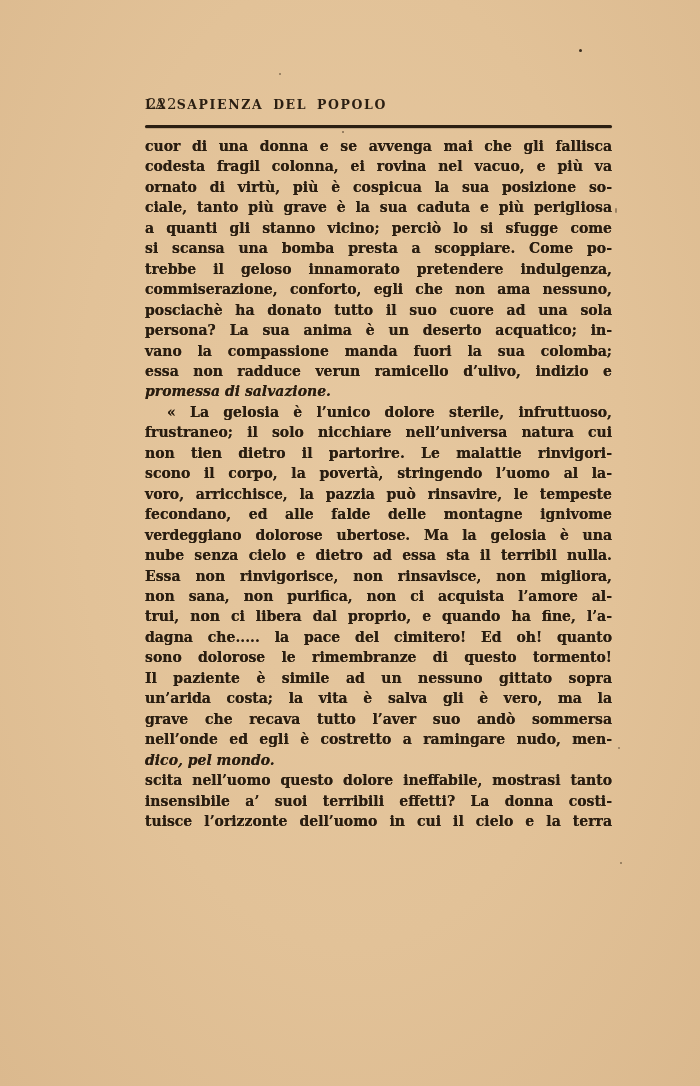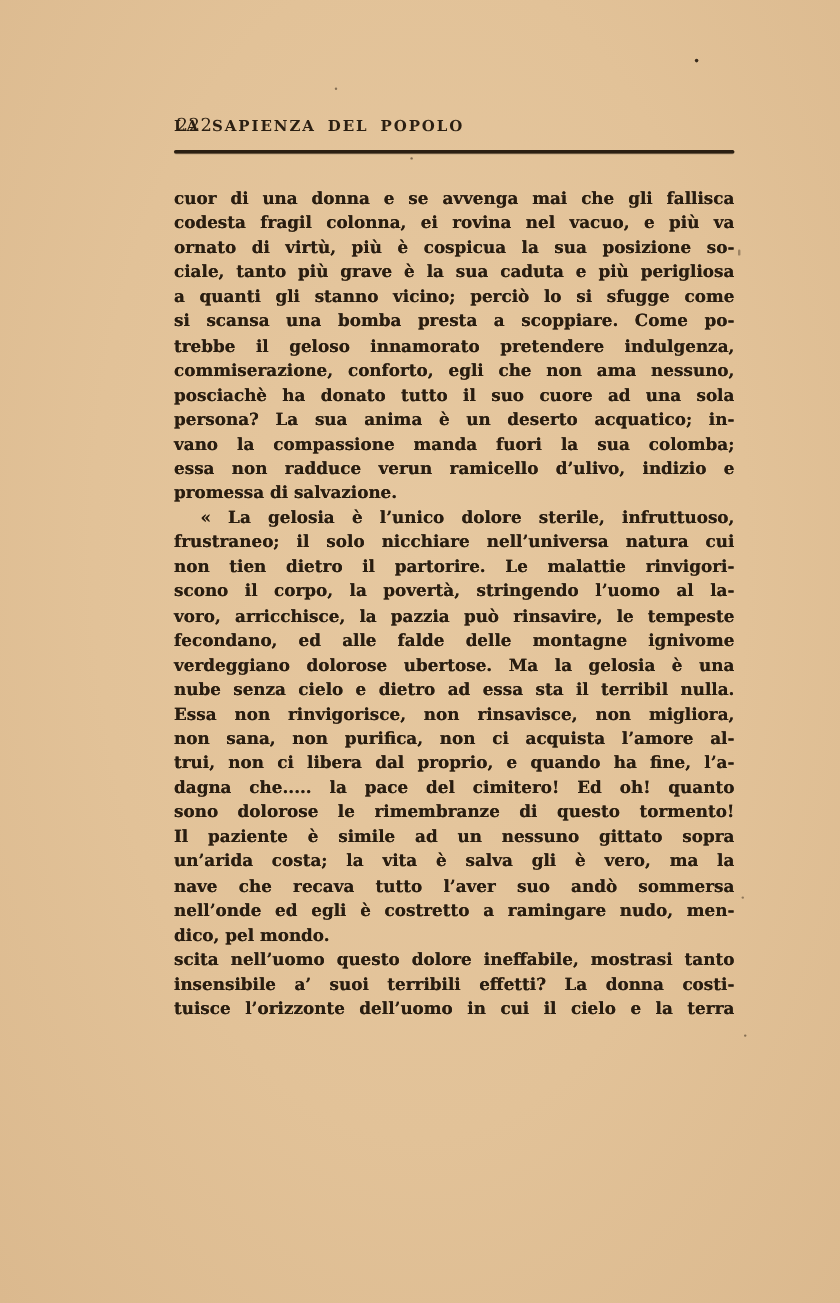--- a/index.html
+++ b/index.html
@@ -61,29 +61,29 @@
   .textblock {
     position: absolute;
     left: 145px;
     top: 136px;
     width: 467px;
     color: #291d10;
     font-size: 14px;
     font-weight: 700;
     line-height: 20.45px;
     text-shadow: 0 0 0.4px rgba(41,29,16,0.85);
-    margin-top: 20px;
   }
   .line {
     text-align: justify;
     text-align-last: justify;
   }
   .line.short {
     text-align: left;
     text-align-last: left;
+    font-style: italic;
   }
   .line.indent {
     padding-left: 22px;
   }
   
   .speck {
     position: absolute;
     background: #2b1f12;
     border-radius: 50%;
   }
@@ -135,21 +135,21 @@
     <div class="line">fecondano, ed alle falde delle montagne ignivome</div>
     <div class="line">verdeggiano dolorose ubertose. Ma la gelosia è una</div>
     <div class="line">nube senza cielo e dietro ad essa sta il terribil nulla.</div>
     <div class="line">Essa non rinvigorisce, non rinsavisce, non migliora,</div>
     <div class="line">non sana, non purifica, non ci acquista l’amore al-</div>
     <div class="line">trui, non ci libera dal proprio, e quando ha fine, l’a-</div>
     <div class="line">dagna che..... la pace del cimitero! Ed oh! quanto</div>
     <div class="line">sono dolorose le rimembranze di questo tormento!</div>
     <div class="line">Il paziente è simile ad un nessuno gittato sopra</div>
     <div class="line">un’arida costa; la vita è salva gli è vero, ma la</div>
-    <div class="line">nave che recava tutto l’aver suo andò sommersa</div>
+    <div class="line">grave che recava tutto l’aver suo andò sommersa</div>
     <div class="line">nell’onde ed egli è costretto a ramingare nudo, men-</div>
     <div class="line short">dico, pel mondo.</div>
     <div class="line">scita nell’uomo questo dolore ineffabile, mostrasi tanto</div>
     <div class="line">insensibile a’ suoi terribili effetti? La donna costi-</div>
     <div class="line">tuisce l’orizzonte dell’uomo in cui il cielo e la terra</div>
   </div>
 
 </div>
 
 </body></html>

